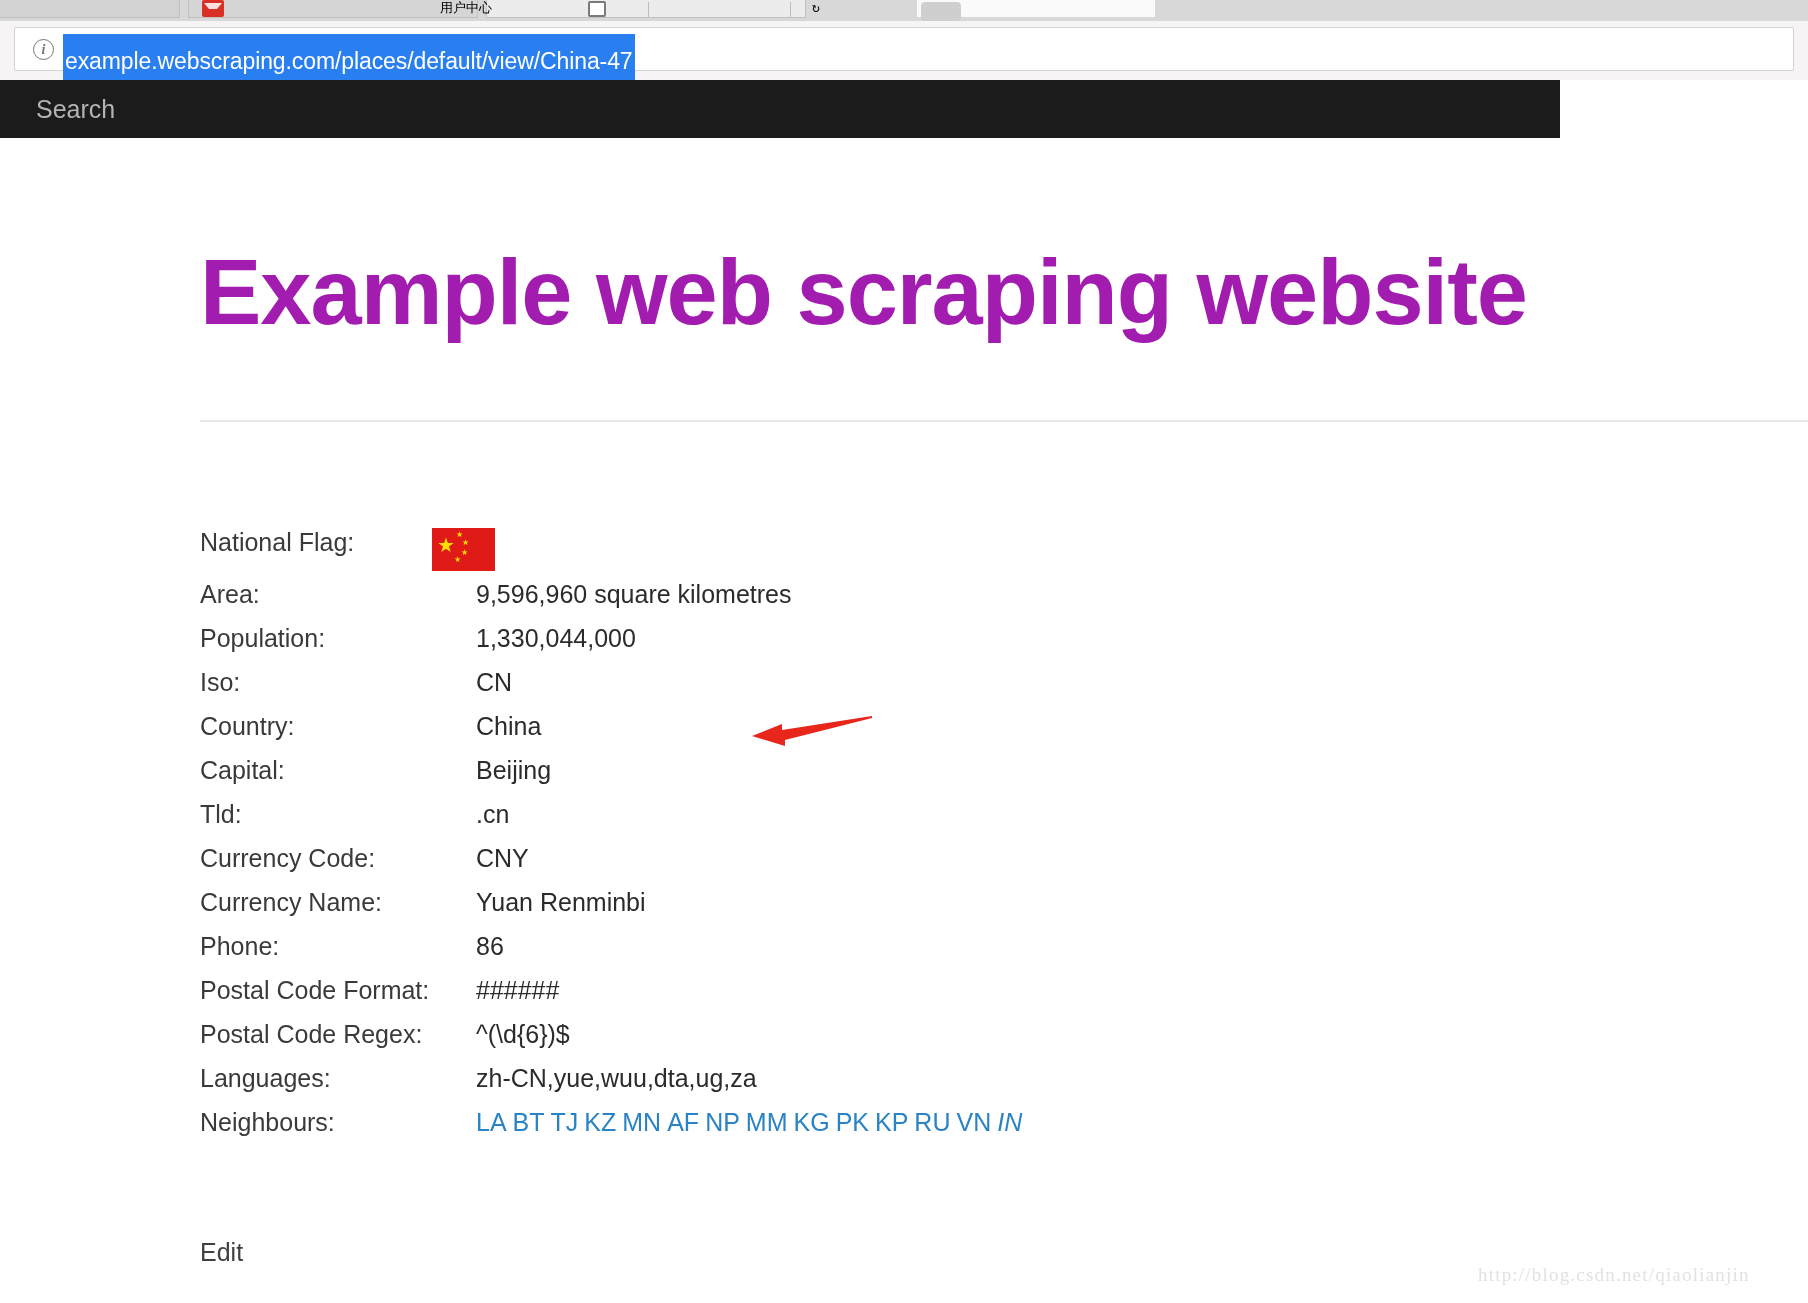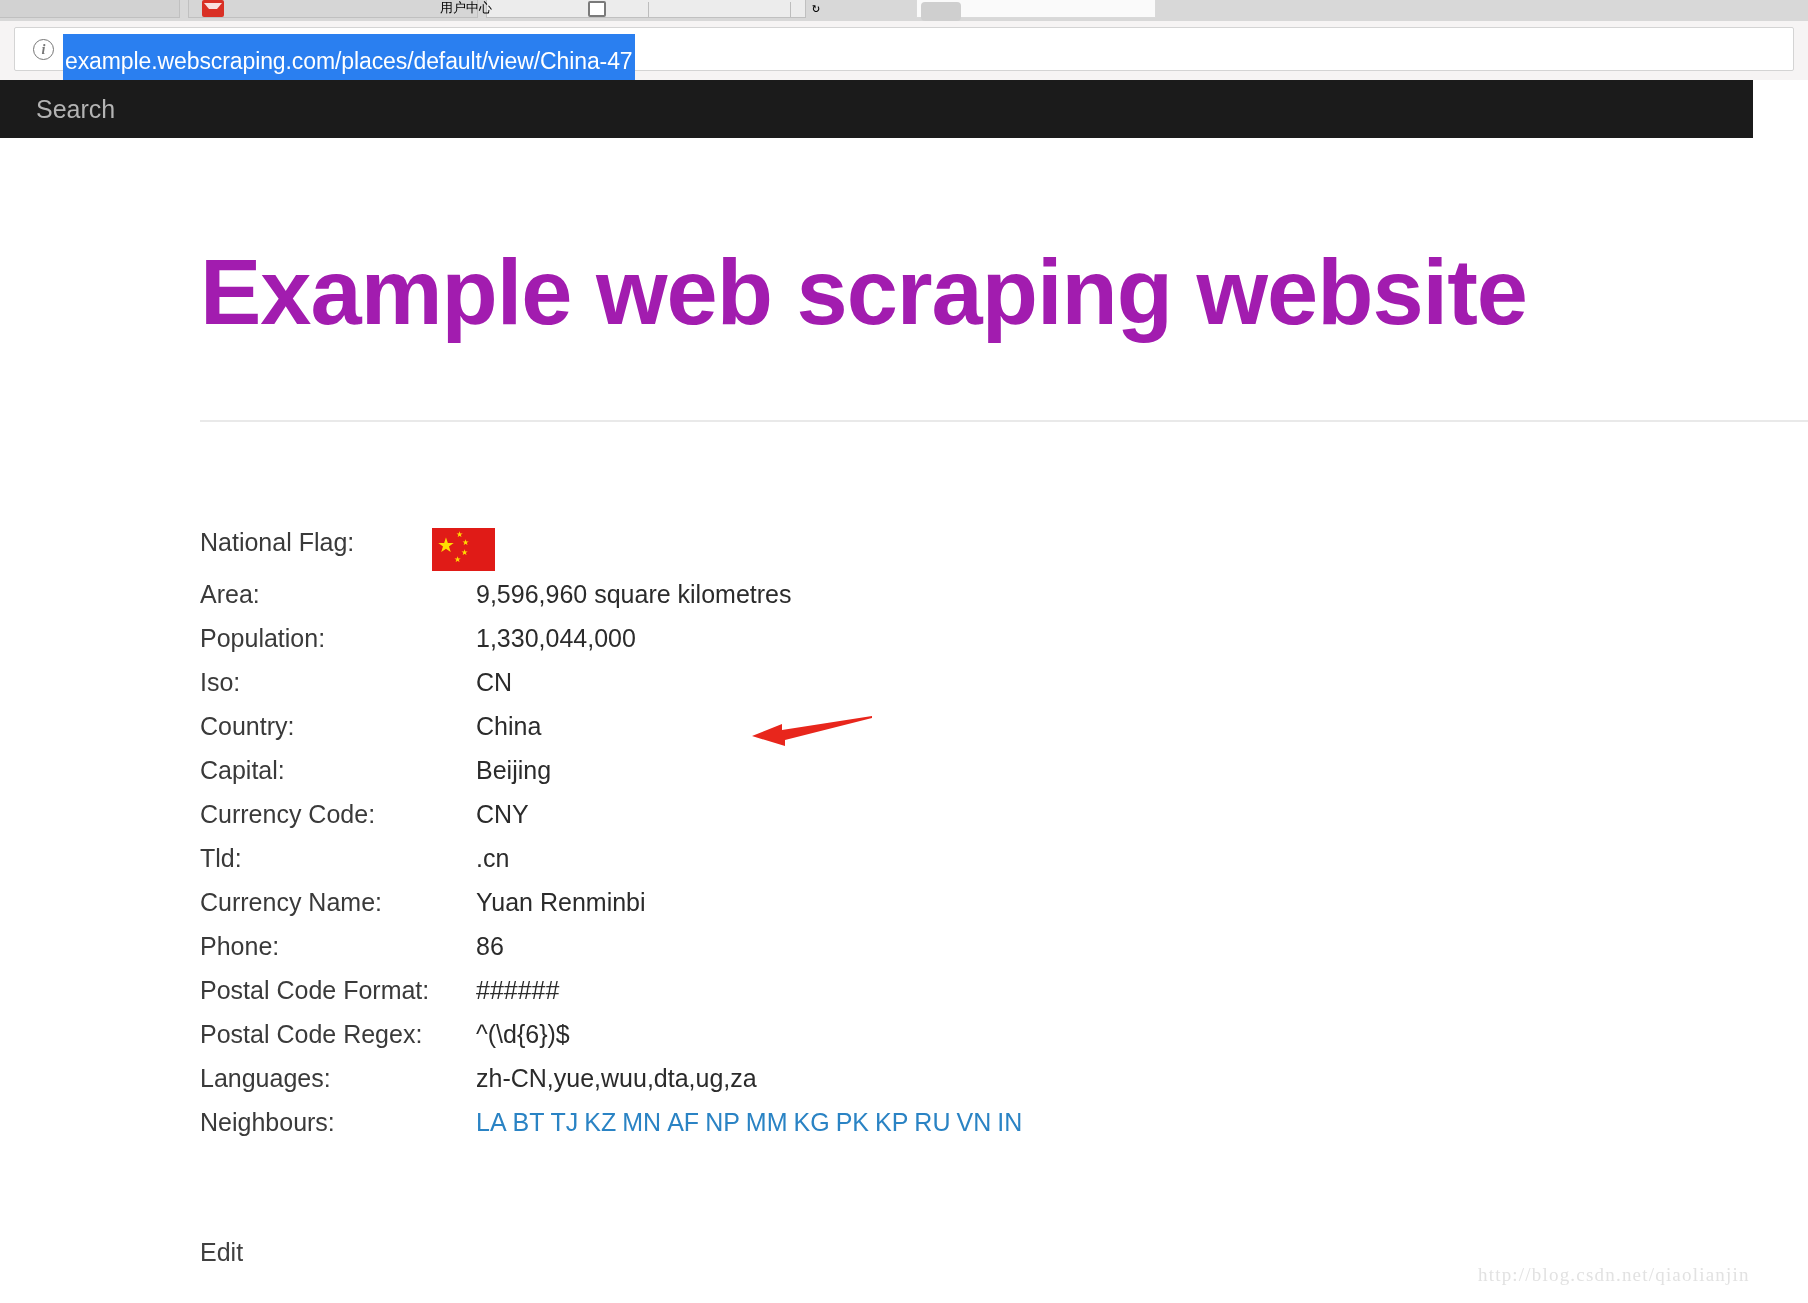--- a/index.html
+++ b/index.html
@@ -140,21 +140,21 @@
     font-family: "Liberation Sans", sans-serif;
     padding: 12px 2px;
     white-space: nowrap;
     letter-spacing: -0.1px;
   }
 
   
   .site-navbar {
     position: absolute;
     left: 0; top: 80px;
-    width: 1753px;
+    width: 1560px;
     height: 58px;
     background: #1b1b1b;
   }
   .nav-search {
     position: absolute;
     left: 36px; top: 0;
     height: 58px;
     line-height: 58px;
     color: #b3b3b3;
     font-size: 25px;
@@ -212,21 +212,21 @@
     line-height: 28px;
     color: #2b2b2b;
     font-family: "Liberation Sans", sans-serif;
     white-space: nowrap;
   }
   .link {
     color: #2a83c4;
     text-decoration: none;
   }
   .neighbour-link { margin-right: 6px; }
-  .neighbour-link:last-child { margin-right: 0; }
+  .neighbour-link:last-child { margin-right: 0; font-style: italic; }
 
   
   .row-flag      { height: 52px; }
   .row-normal    { height: 38px; gap: 44px; }
 
   
   .flag {
     position: relative;
     width: 63px;
     height: 43px;
@@ -341,26 +341,26 @@
       </div>
       <div class="info-row row-normal">
         <div class="info-label">Country:</div>
         <div class="info-value">China</div>
       </div>
       <div class="info-row row-normal">
         <div class="info-label">Capital:</div>
         <div class="info-value">Beijing</div>
       </div>
       <div class="info-row row-normal">
+        <div class="info-label">Tld:</div>
+        <div class="info-value">.cn</div>
+      </div>
+      <div class="info-row row-normal">
         <div class="info-label">Currency Code:</div>
         <div class="info-value">CNY</div>
-      </div>
-      <div class="info-row row-normal">
-        <div class="info-label">Tld:</div>
-        <div class="info-value">.cn</div>
       </div>
       <div class="info-row row-normal">
         <div class="info-label">Currency Name:</div>
         <div class="info-value">Yuan Renminbi</div>
       </div>
       <div class="info-row row-normal">
         <div class="info-label">Phone:</div>
         <div class="info-value">86</div>
       </div>
       <div class="info-row row-normal">

